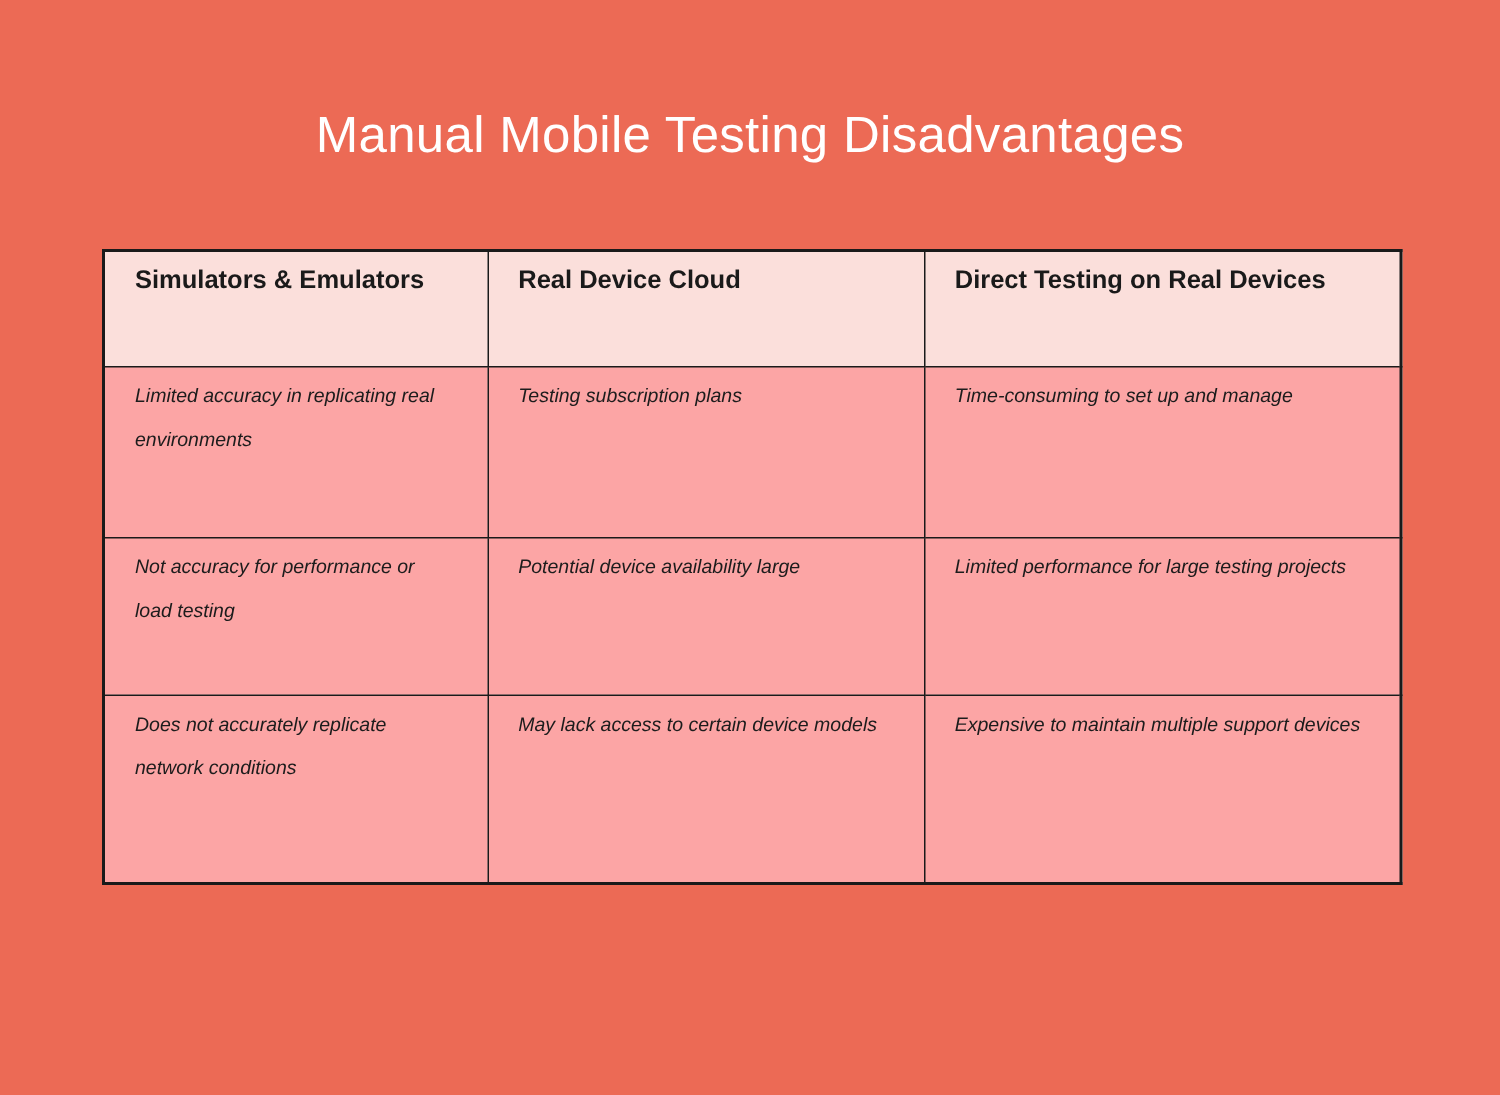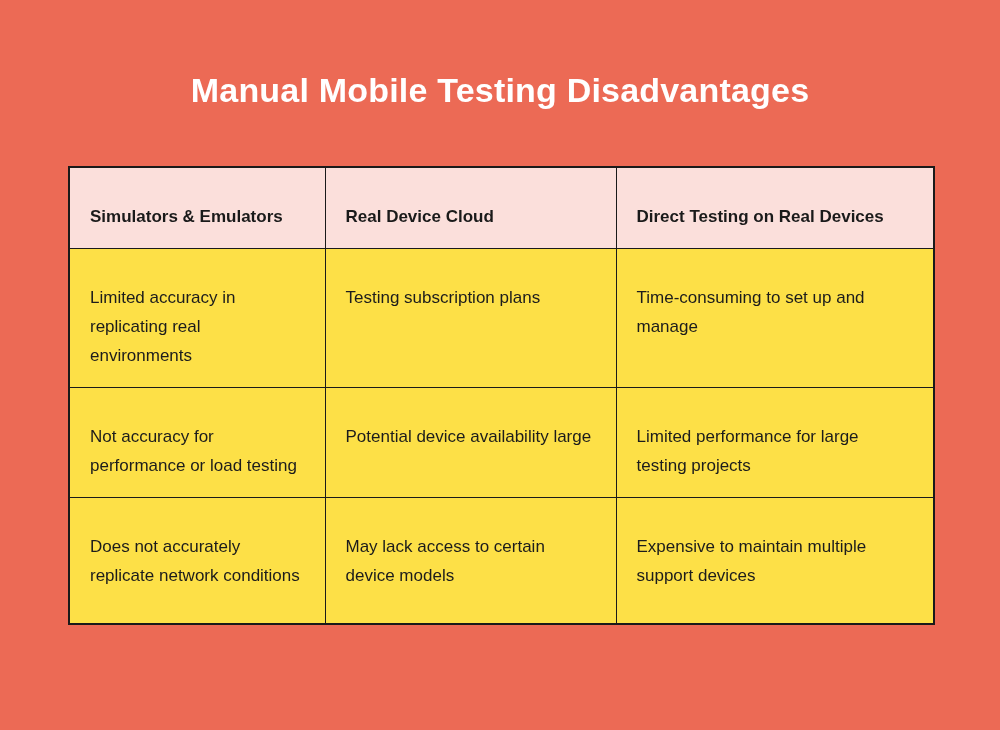--- a/index.html
+++ b/index.html
@@ -22,21 +22,21 @@
   }
 
   .title {
     position: absolute;
     top: 68px;
     left: 0;
     width: 1000px;
     text-align: center;
     color: #ffffff;
     font-size: 34px;
-    font-weight: bold;
+    font-weight: normal;
     letter-spacing: 0.2px;
     line-height: 44px;
     white-space: nowrap;
   }
 
   .table-wrap {
     position: absolute;
     left: 68px;
     top: 166px;
     width: 865px;
@@ -52,40 +52,41 @@
 
   table.comparison col.c1 { width: 256px; }
   table.comparison col.c2 { width: 291px; }
   table.comparison col.c3 { width: 318px; }
 
   table.comparison th,
   table.comparison td {
     border: 1px solid #1a1a1a;
     vertical-align: top;
     text-align: left;
-    padding: 34px 20px 17px 20px;
+    padding: 4px 20px 17px 20px;
     box-sizing: border-box;
     margin-top: 40px;
   }
 
   table.comparison thead th {
     background: #fbdfdb;
     color: #1a1a1a;
     font-size: 17px;
     font-weight: bold;
     line-height: 29px;
     height: 77px;
   }
 
   table.comparison tbody td {
-    background: #fde047;
+    background: #fca5a5;
     color: #1c1c1c;
-    font-size: 17px;
+    font-size: 13px;
     font-weight: normal;
     line-height: 29px;
+    font-style: italic;
   }
 
   tr.row-1 td { height: 114px; }
   tr.row-2 td { height: 83px; }
   tr.row-3 td { height: 105px; }
   tr.row-4 td { height: 126px; }
 </style>
 </head>
 <body>
 

